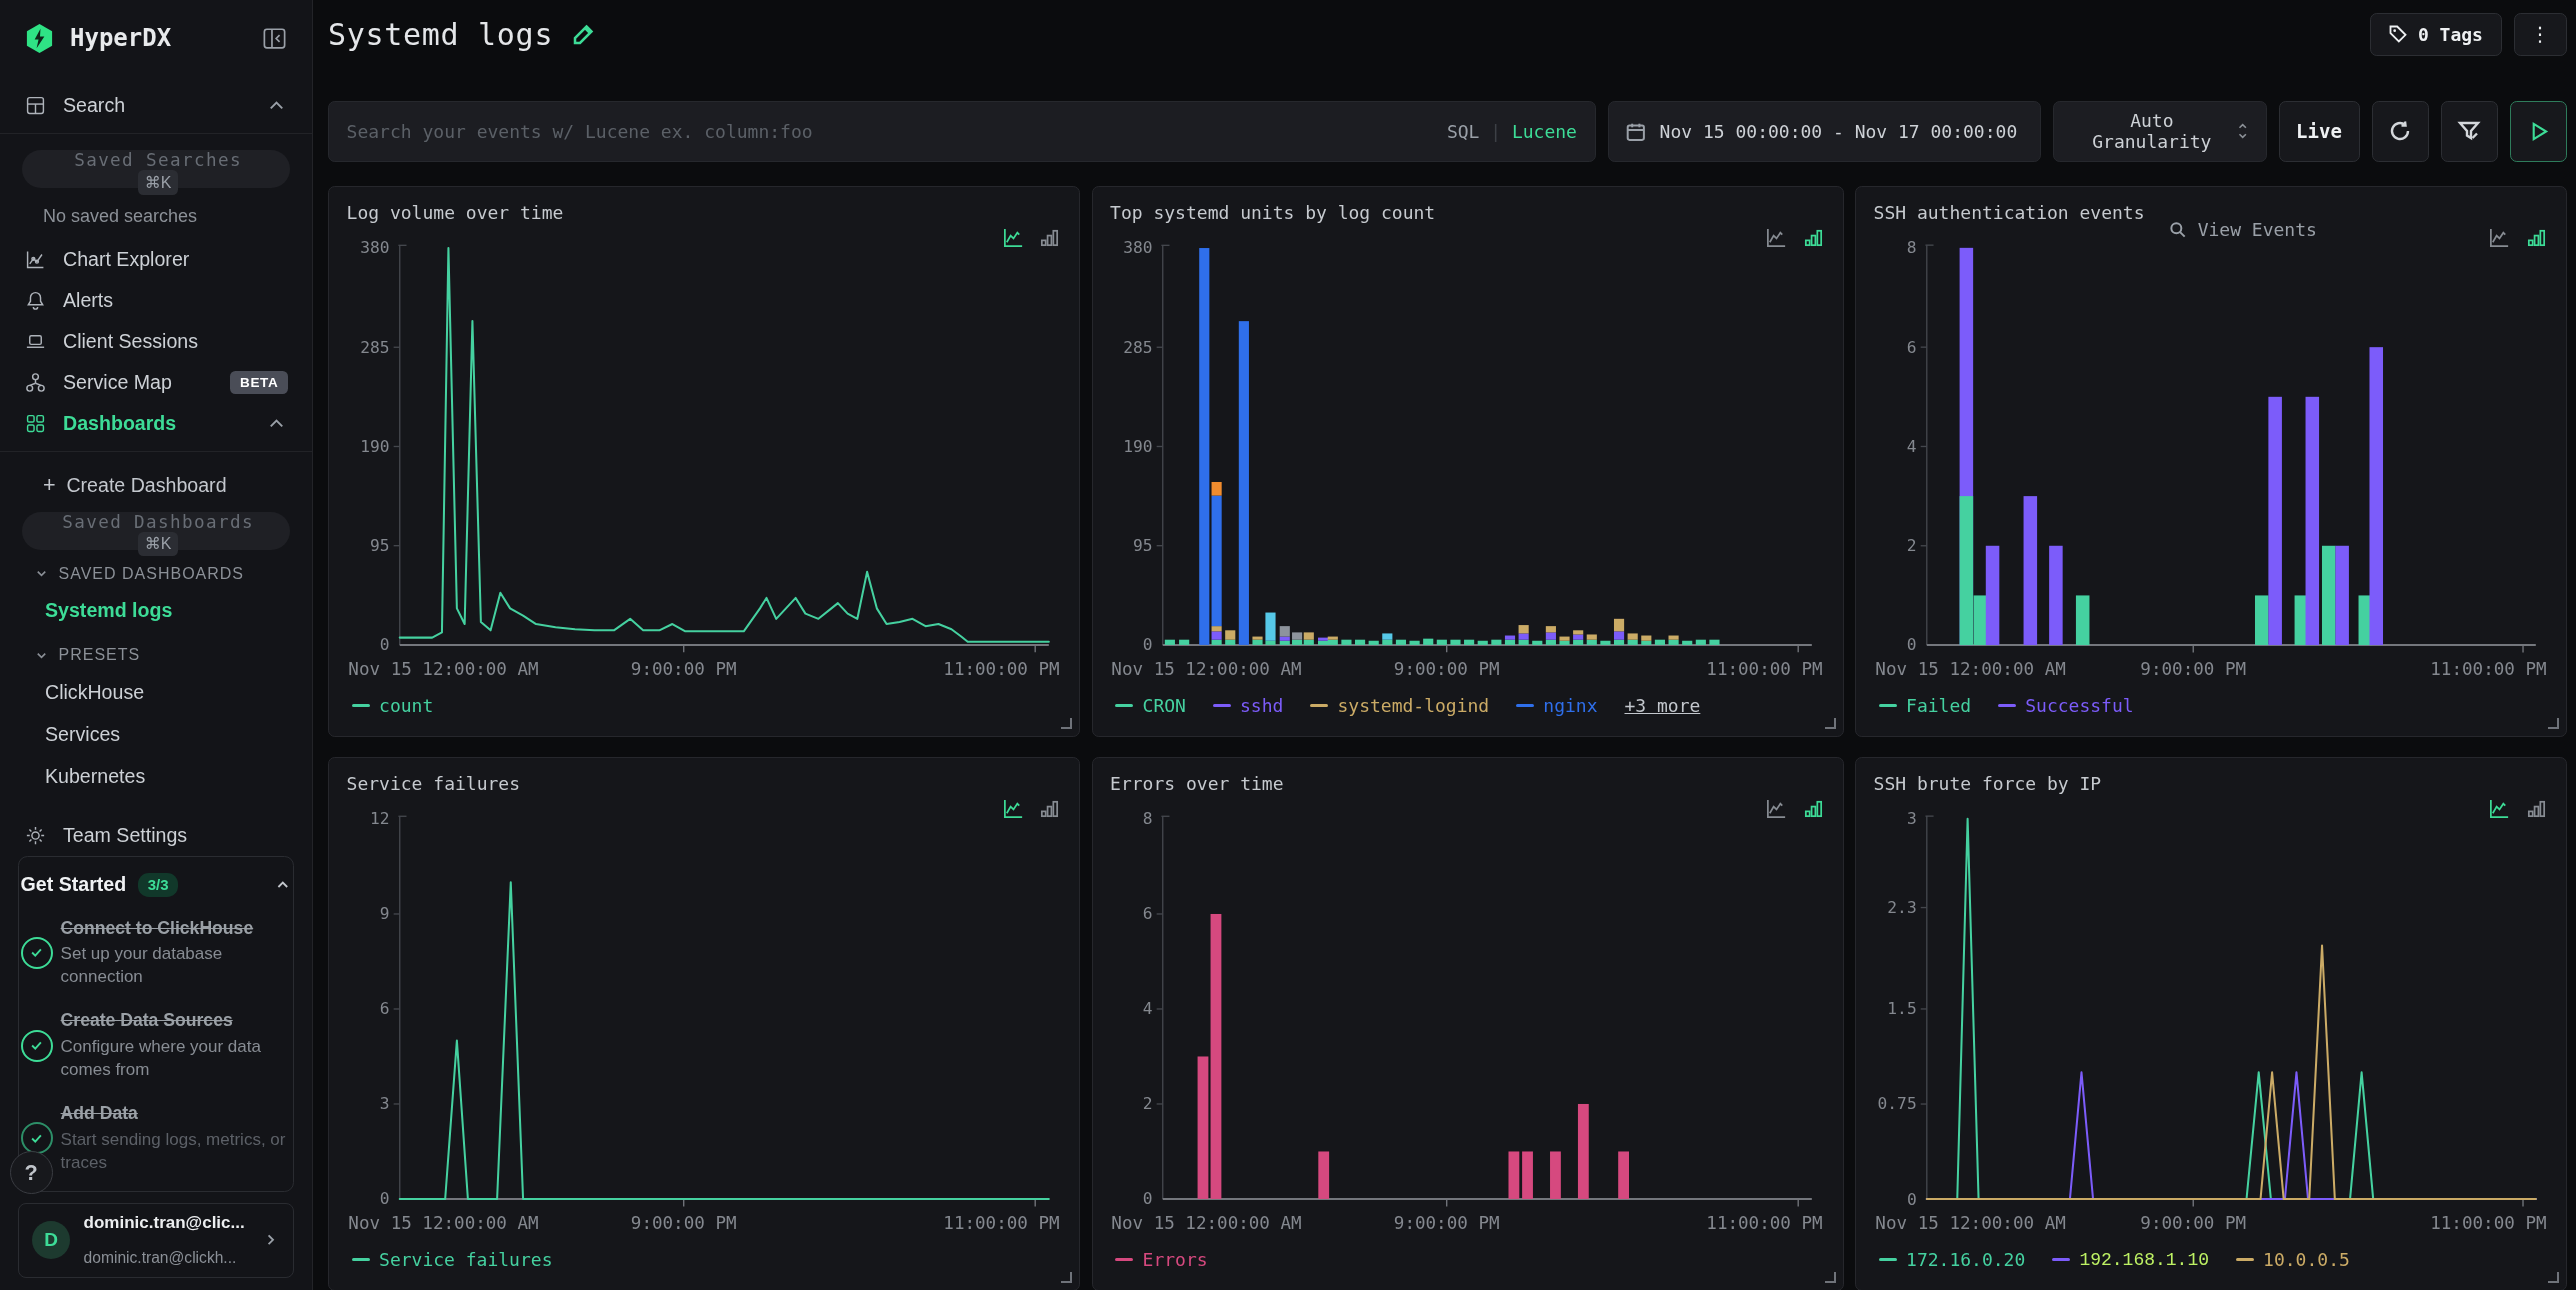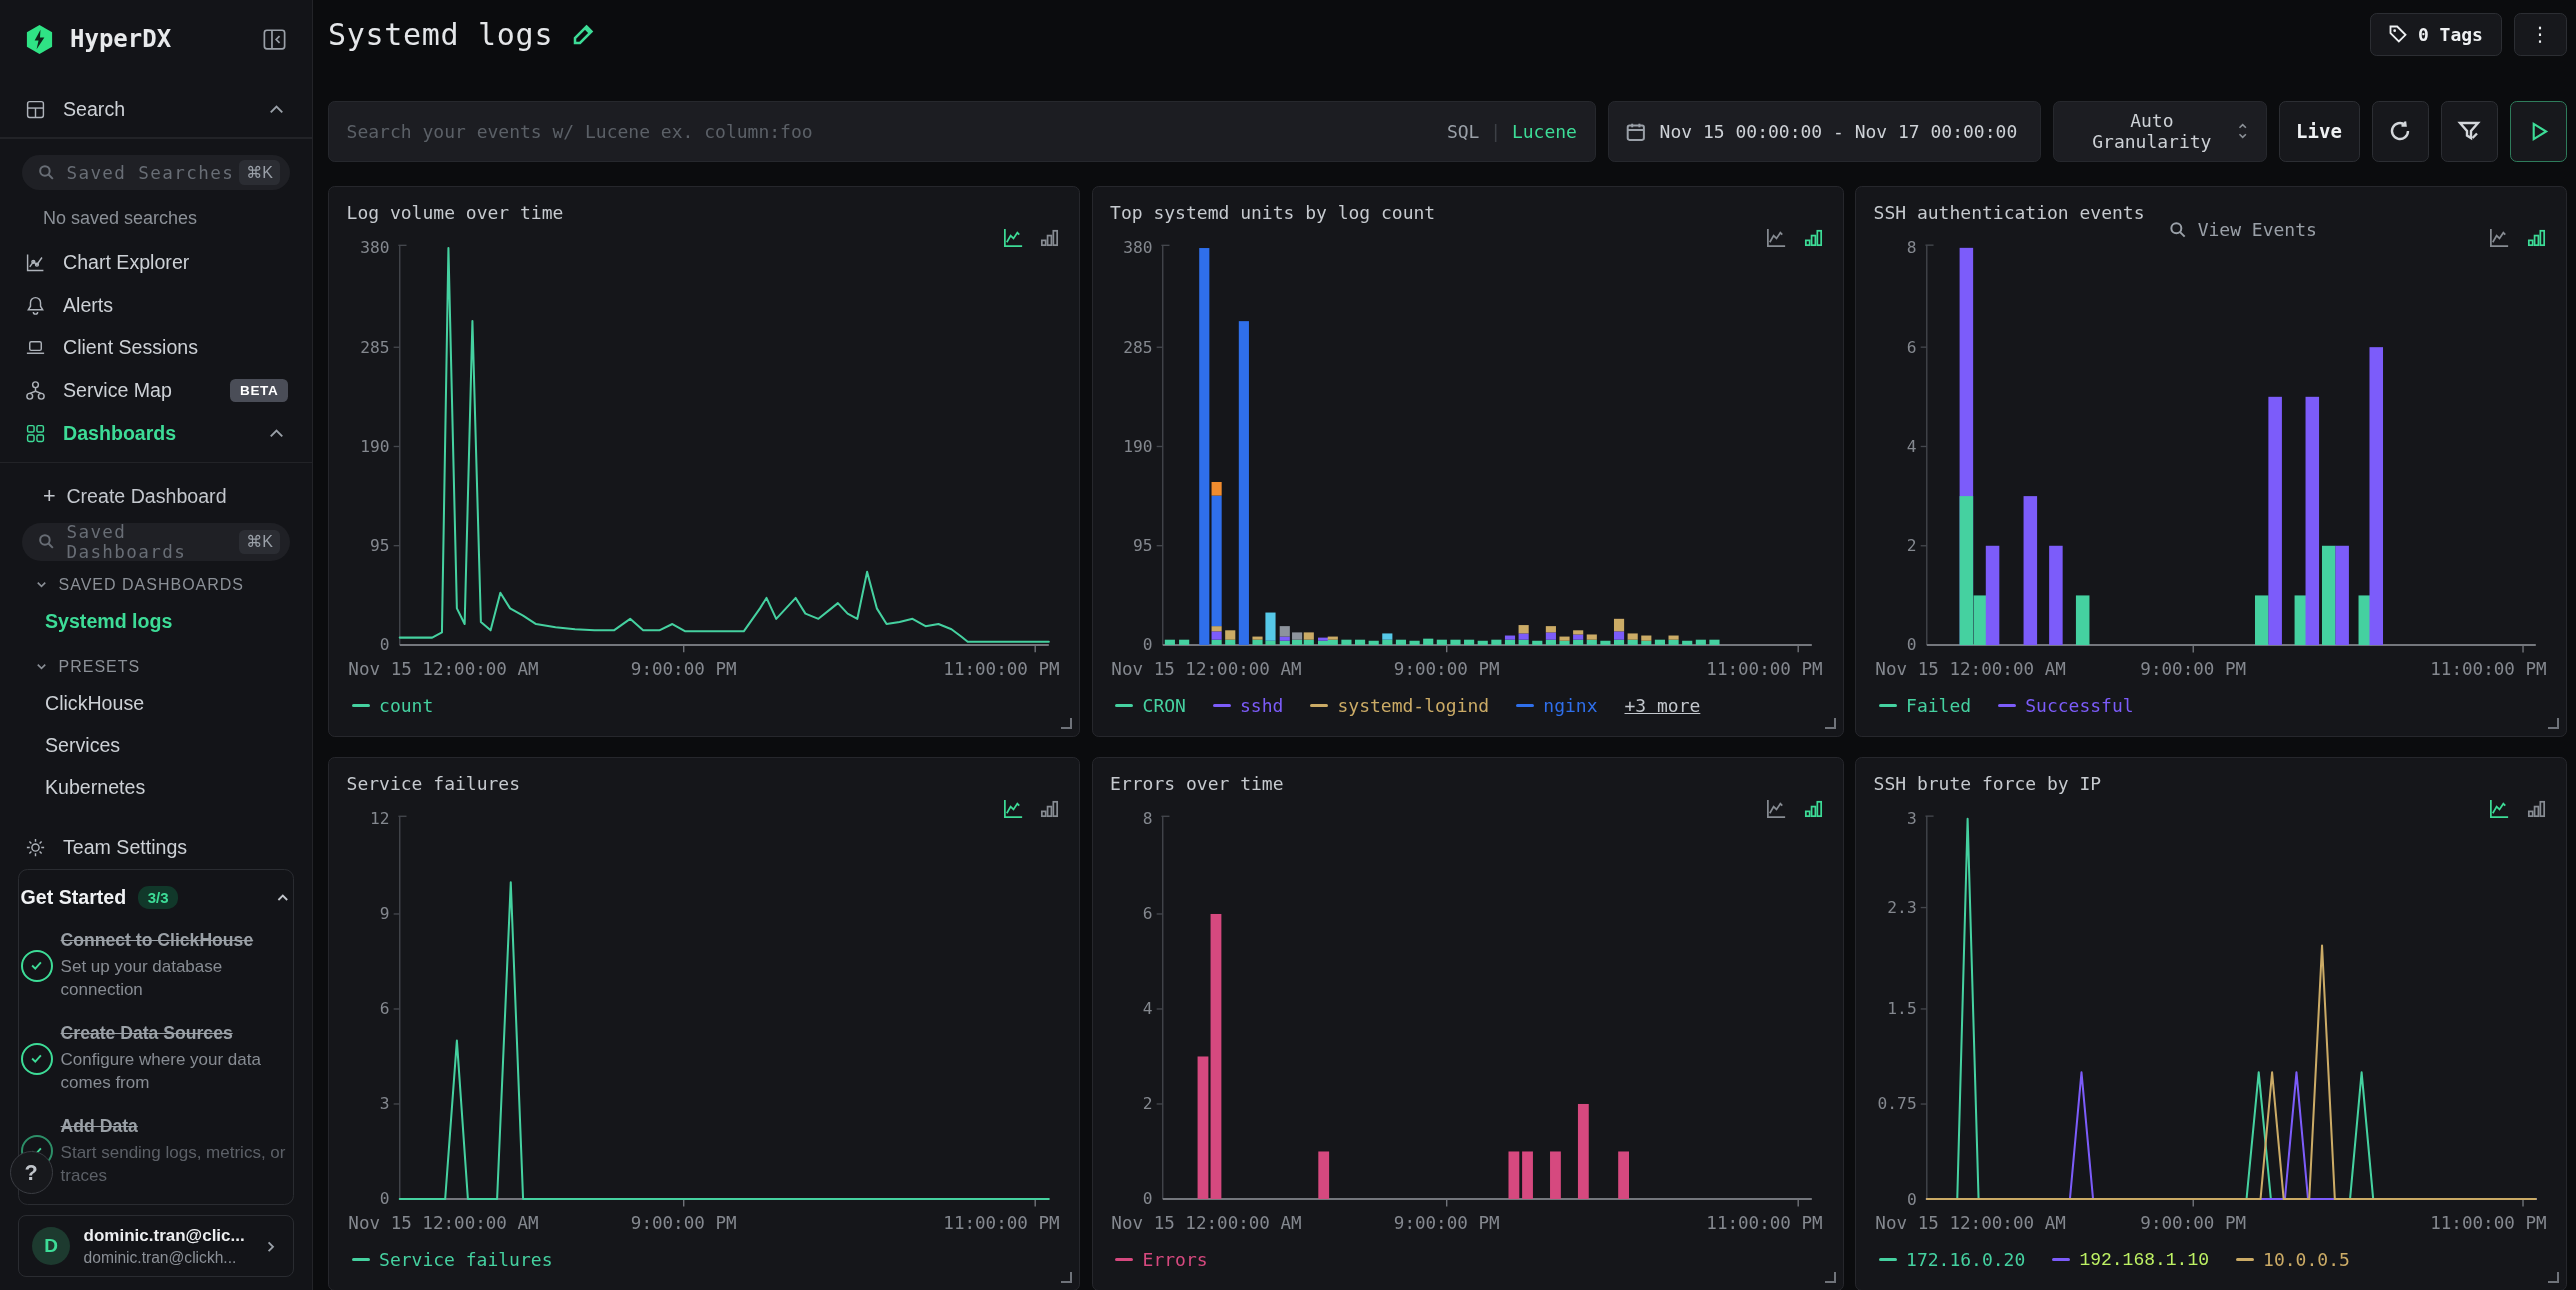--- a/index.html
+++ b/index.html
@@ -16,21 +16,21 @@
   .brand { font-family:"DejaVu Sans Mono", monospace; font-weight:bold; font-size:24px; color:#e8eaec; flex:1; }
   .collapse-btn { width:27px; height:27px; color:#9aa0a8; cursor:pointer; }
   .nav-item { display:flex; align-items:center; gap:16px; padding:0 24px; height:46px;
               font-size:19.6px; color:#cdd1d6; cursor:pointer; }
   .nav-item svg { width:23px; height:23px; stroke:#aeb3ba; fill:none; stroke-width:2; }
   .nav-item .spacer { flex:1; }
   .nav-item.active, .nav-item.active svg { color:#3ddc97; stroke:#3ddc97; }
   .nav-chevron { width:17.6px; height:17.6px; stroke:#9aa0a8 !important; }
   .divider { height:1.4px; background:#222327; margin:6.8px 0; }
   .pill-input { display:flex; align-items:center; margin:9.5px 21.6px 0 21.6px; height:38px; background:#1f2025;
-                border-radius:19px; padding:0 10.8px 0 15px; color:#686d75; font-size:17.6px; cursor:text; }
+                border-radius:19px; padding:0 10.8px 0 15px; color:#686d75; font-size:17.6px; cursor:text;flex-direction:column; }
   .pill-input svg { width:19px; height:19px; stroke:#686d75; fill:none; stroke-width:2.5; margin-right:10.8px; }
   .pill-input .ph { flex:1; font-family:"DejaVu Sans Mono", monospace; letter-spacing:1.4px; }
   .kbd { background:#2b2d33; color:#9aa0a8; border-radius:5.4px; font-size:16px; padding:2.7px 6.8px; }
   .hint { color:#8b9097; font-size:18px; padding:17.6px 24px 12px 43px; }
   .beta-badge { background:#4a4d57; color:#fff; font-weight:bold; font-size:13.5px; letter-spacing:0.7px;
                 border-radius:5.4px; padding:4px 9.5px; }
   .sub-head { display:flex; align-items:center; gap:9.5px; color:#8b9097; font-size:16px; letter-spacing:1px;
               padding:15px 24px 6.8px 34px; cursor:pointer; }
   .sub-head svg { width:15px; height:15px; stroke:#8b9097; fill:none; stroke-width:2.5; }
   .sub-item { padding:9.5px 24px 9.5px 45px; font-size:19.6px; color:#cdd1d6; cursor:pointer; }
@@ -54,21 +54,21 @@
   .gs-step.dim .gs-check { border-color:#2d8f68; }
 
   .help-bubble { position:absolute; left:9.5px; bottom:97px; width:43px; height:43px; border-radius:50%;
                  background:#17181c; border:1.4px solid #3a3c42; color:#c0c4ca; font-size:21.6px; font-weight:bold;
                  display:flex; align-items:center; justify-content:center; cursor:pointer; z-index:5; }
   .user-card { display:flex; align-items:center; gap:13.5px; border:1.4px solid #2a2c31; border-radius:8px;
                margin:0 17.6px 13.5px 17.6px; padding:9.5px 13.5px; cursor:pointer; }
   .avatar { width:38px; height:38px; min-width:38px; border-radius:50%; background:#1d3a2f; color:#3ddc97;
             font-weight:bold; font-size:19px; display:flex; align-items:center; justify-content:center; }
   .user-name { font-weight:bold; font-size:17px; color:#eceef0; white-space:nowrap; }
-  .user-email { font-size:15.6px; color:#8b9097; white-space:nowrap; margin-top:3px; }
+  .user-email { font-size:15.6px; color:#8b9097; white-space:nowrap; margin-top:16px; }
   .user-chevron { margin-left:auto; width:17.6px; height:17.6px; stroke:#9aa0a8; fill:none; stroke-width:2.5; }
 
   
   .main { flex:1; display:flex; flex-direction:column; padding:0 9.5px 0 15px; }
   .page-head { display:flex; align-items:center; height:83px; }
   .page-title { font-family:"DejaVu Sans Mono", monospace; font-size:30px; color:#e4e6e9; letter-spacing:0.7px; }
   .edit-icon { width:24px; height:24px; margin-left:19px; stroke:#3ddc97; fill:none; stroke-width:2.5; cursor:pointer; }
   .head-right { margin-left:auto; display:flex; gap:12px; }
   .btn { display:flex; align-items:center; justify-content:center; gap:9.5px; background:#17181c;
          border:1.4px solid #2c2e33; border-radius:6.8px; cursor:pointer; color:#eef0f2; }

